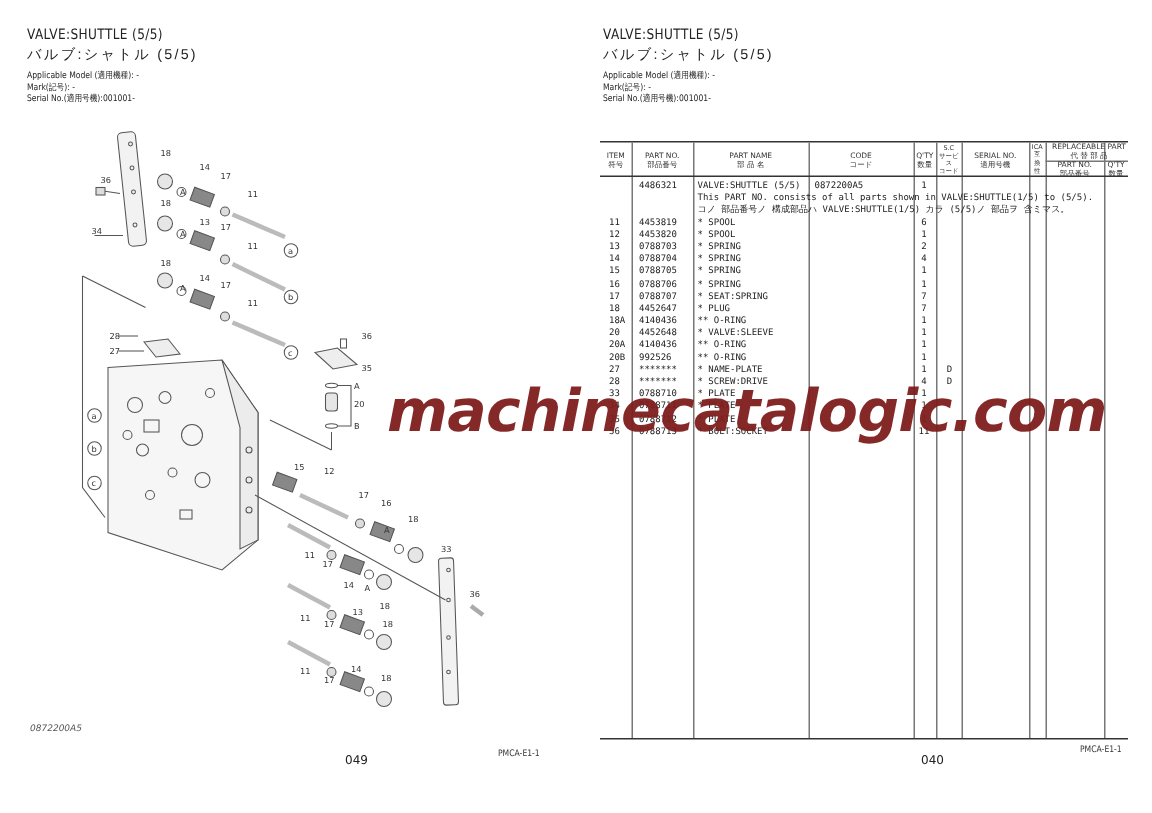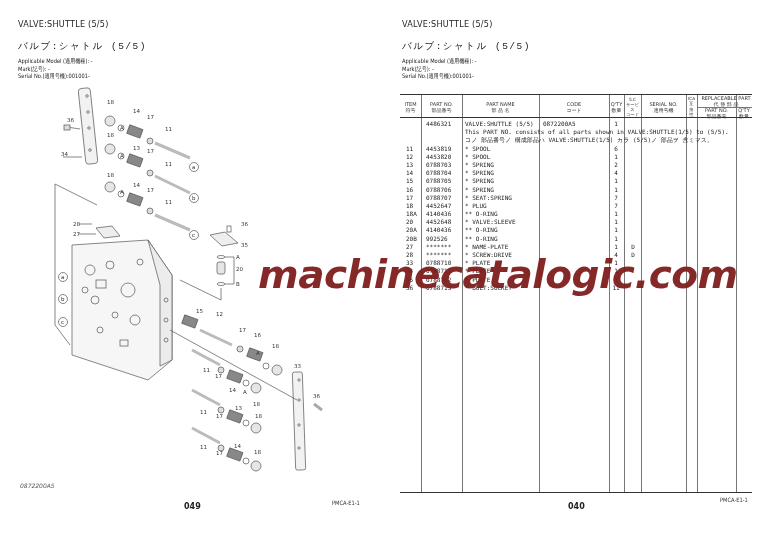--- a/index.html
+++ b/index.html
@@ -3,26 +3,26 @@
 <meta charset="utf-8">
 <style>
   * { box-sizing: border-box; margin: 0; padding: 0; }
   html, body { width: 768px; height: 542px; background: #ffffff; overflow: hidden; }
   body { position: relative; font-family: "DejaVu Sans Mono", "Liberation Mono", monospace; color: #222; }
   .page { position: absolute; top: 0; height: 409px; }
   .page-left { left: 0; width: 384px; }
   .page-right { left: 384px; width: 384px; }
   .hdr { position: absolute; left: 18px; top: 18px; }
   .title-en { font-family: "DejaVu Sans", sans-serif; font-size: 9.5px; letter-spacing: 0.3px; transform: scaleX(0.85); transform-origin: left; white-space: nowrap; }
-  .title-ja { font-family: Liberation Mono, monospace; font-size: 9.5px; letter-spacing: 1.5px; margin-top: 11px; white-space: nowrap; }
+  .title-ja { font-family: Liberation Sans, sans-serif; font-size: 9.5px; letter-spacing: 1.5px; margin-top: 1px; white-space: nowrap; }
   .meta { font-family: "DejaVu Sans", sans-serif; font-size: 6px; line-height: 7.5px; margin-top: 4px; white-space: nowrap; transform: scaleX(0.85); transform-origin: left; }
   .diagram { position: absolute; left: 30px; top: 80px; width: 320px; height: 395px; }
   .fig-code { position: absolute; left: 20px; top: 482px; font-family: "DejaVu Sans", sans-serif; font-style: italic; font-size: 6px; color: #555; }
   .doc-code { position: absolute; font-family: "DejaVu Sans", sans-serif; font-size: 6px; color: #333; transform: scaleX(0.85); transform-origin: left; }
-  .page-no { position: absolute; font-family: "DejaVu Sans", sans-serif; font-weight: bold; font-size: 8px; }
+  .page-no { position: absolute; font-family: "DejaVu Sans", sans-serif; font-weight: normal; font-size: 8px; margin-left: 46px; }
 
   
   .tbl { position: absolute; left: 16px; top: 94px; width: 352px; height: 399px; border-top: 1.5px solid #333; border-bottom: 1.5px solid #333; }
   .th-row { position: absolute; left: 0; top: 0; width: 100%; height: 23px; border-bottom: 1.3px solid #333; }
   .vline { position: absolute; top: 0; bottom: 0; width: 0; border-left: 1px solid #777; }
   .th { position: absolute; top: 0; height: 23px; font-family: "DejaVu Sans", sans-serif; font-size: 5px; line-height: 6px; text-align: center; display: flex; flex-direction: column; justify-content: center; color: #333; }
   .rows { position: absolute; top: 25px; left: 0; width: 100%; }
   .row { position: relative; height: 8.2px; font-size: 6px; line-height: 8.2px; white-space: nowrap; }
   .c { position: absolute; top: 0; overflow: visible; }
   .c-item { left: 6px; }

